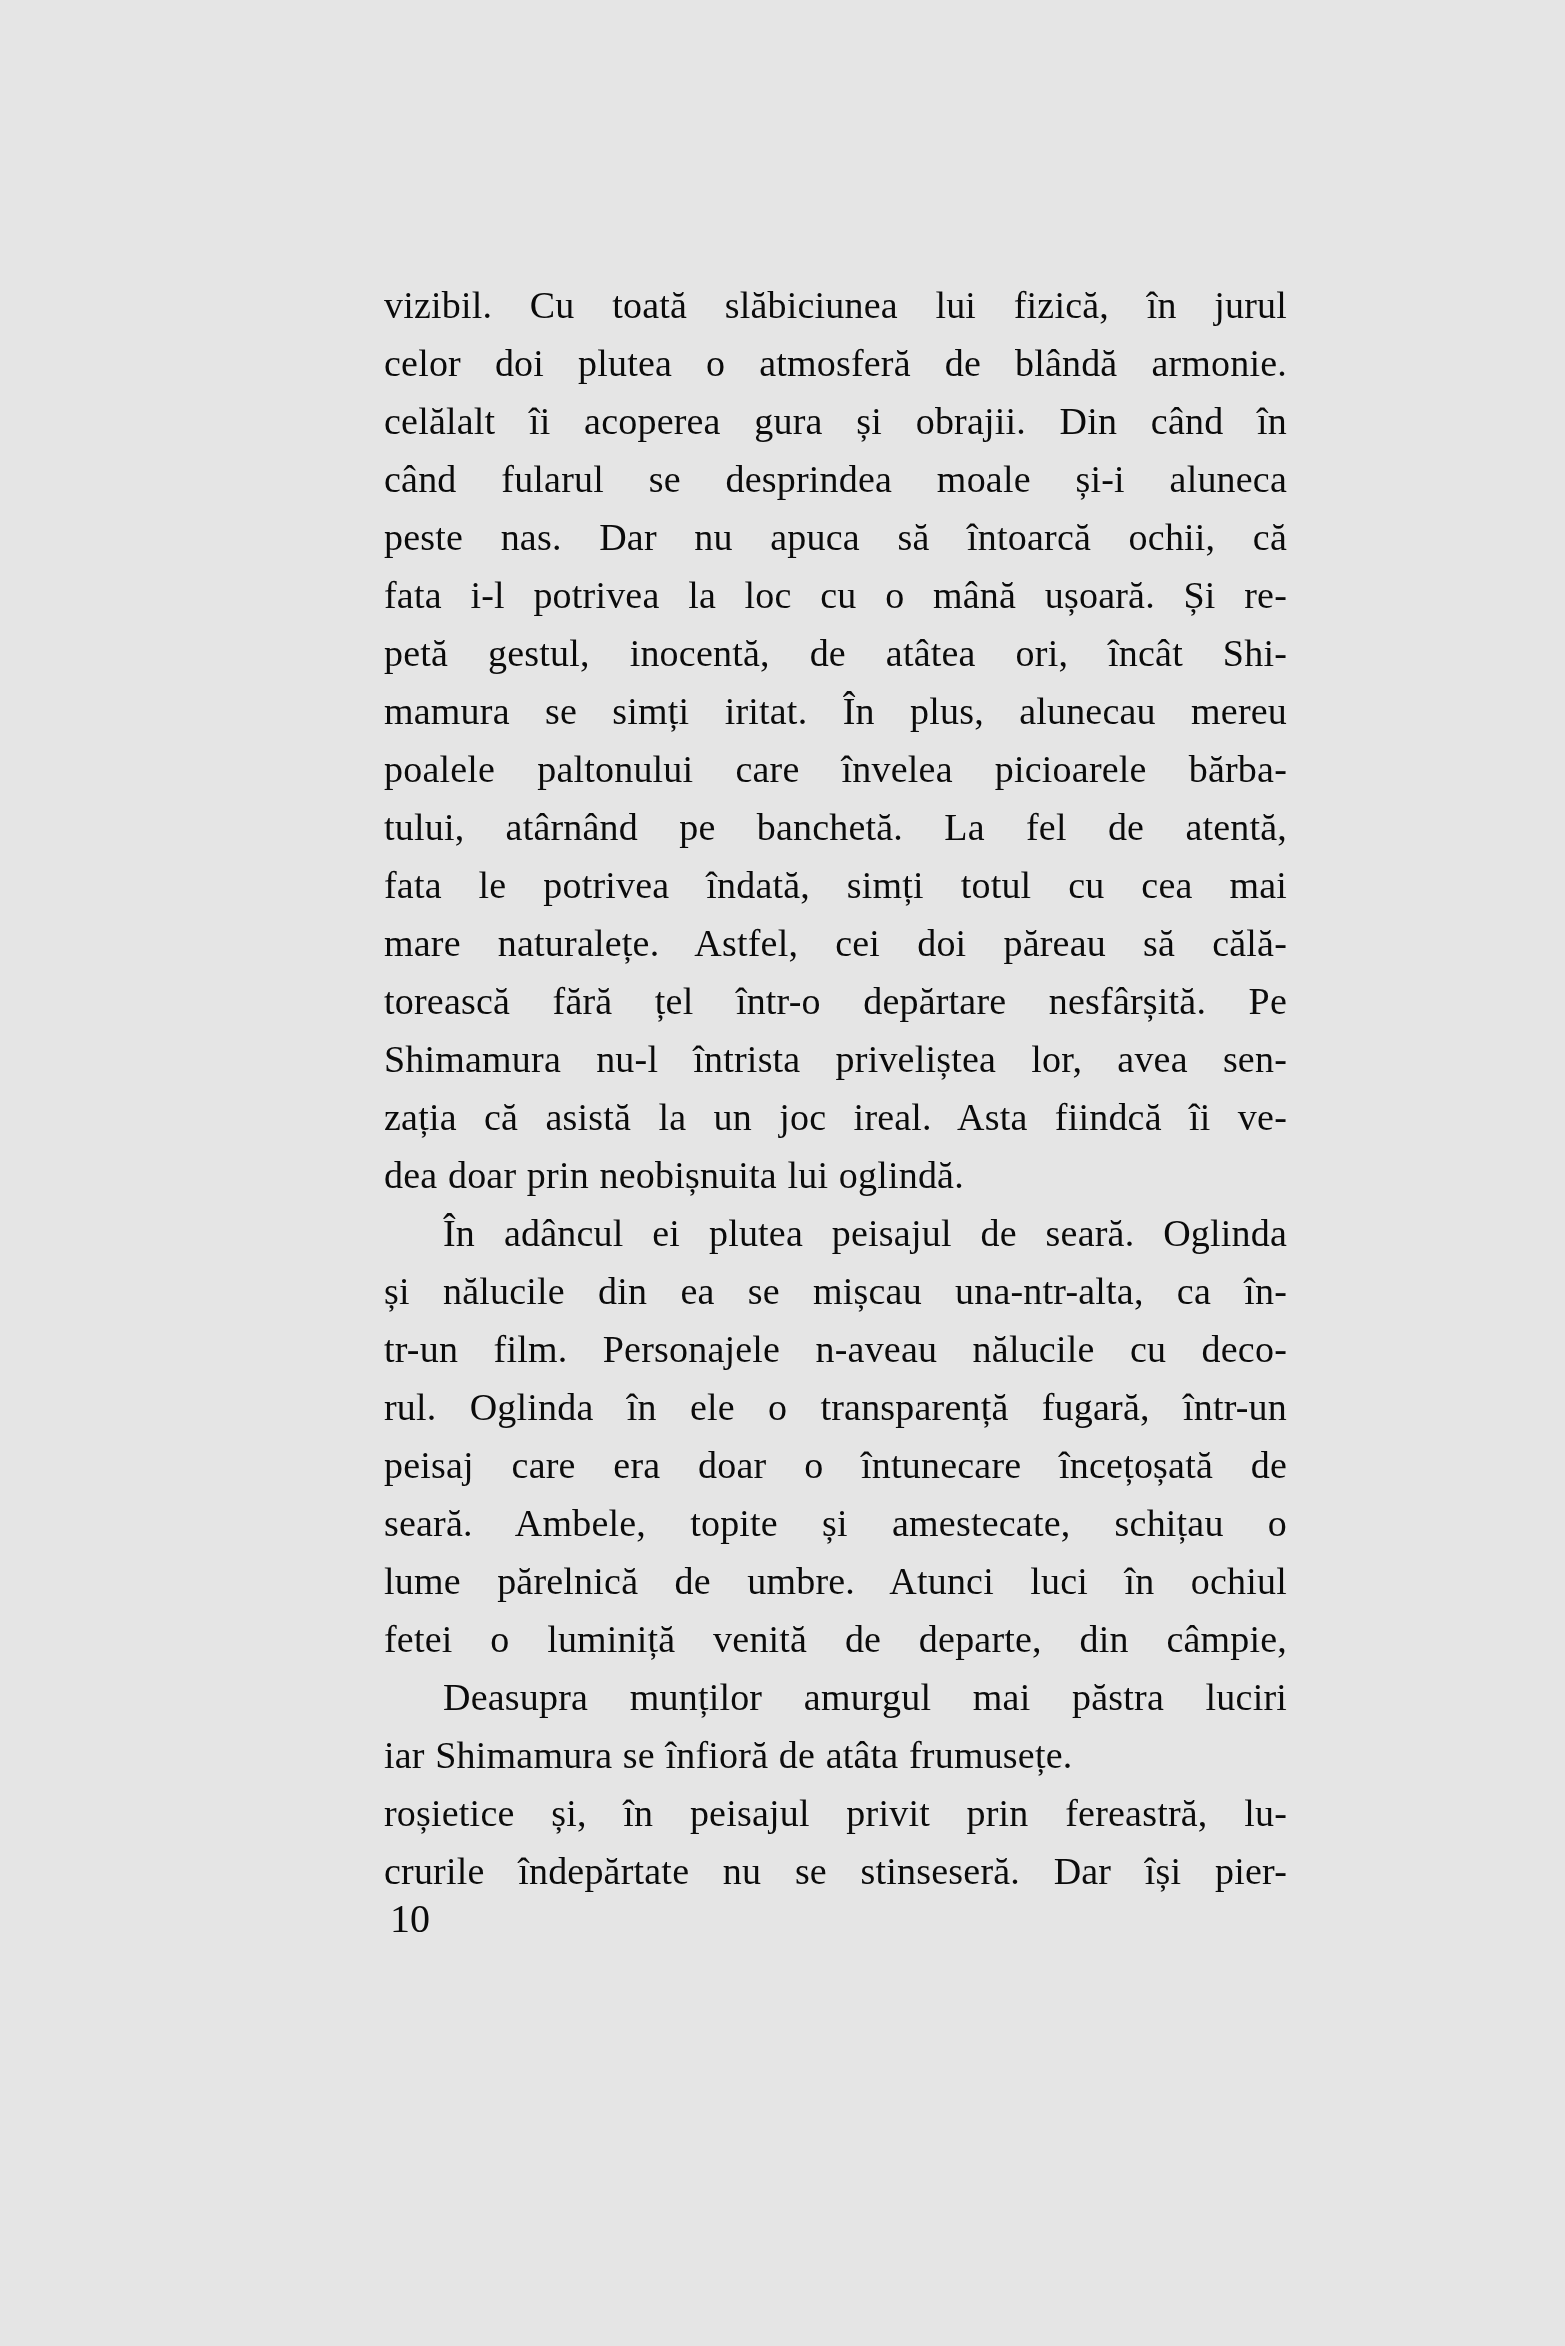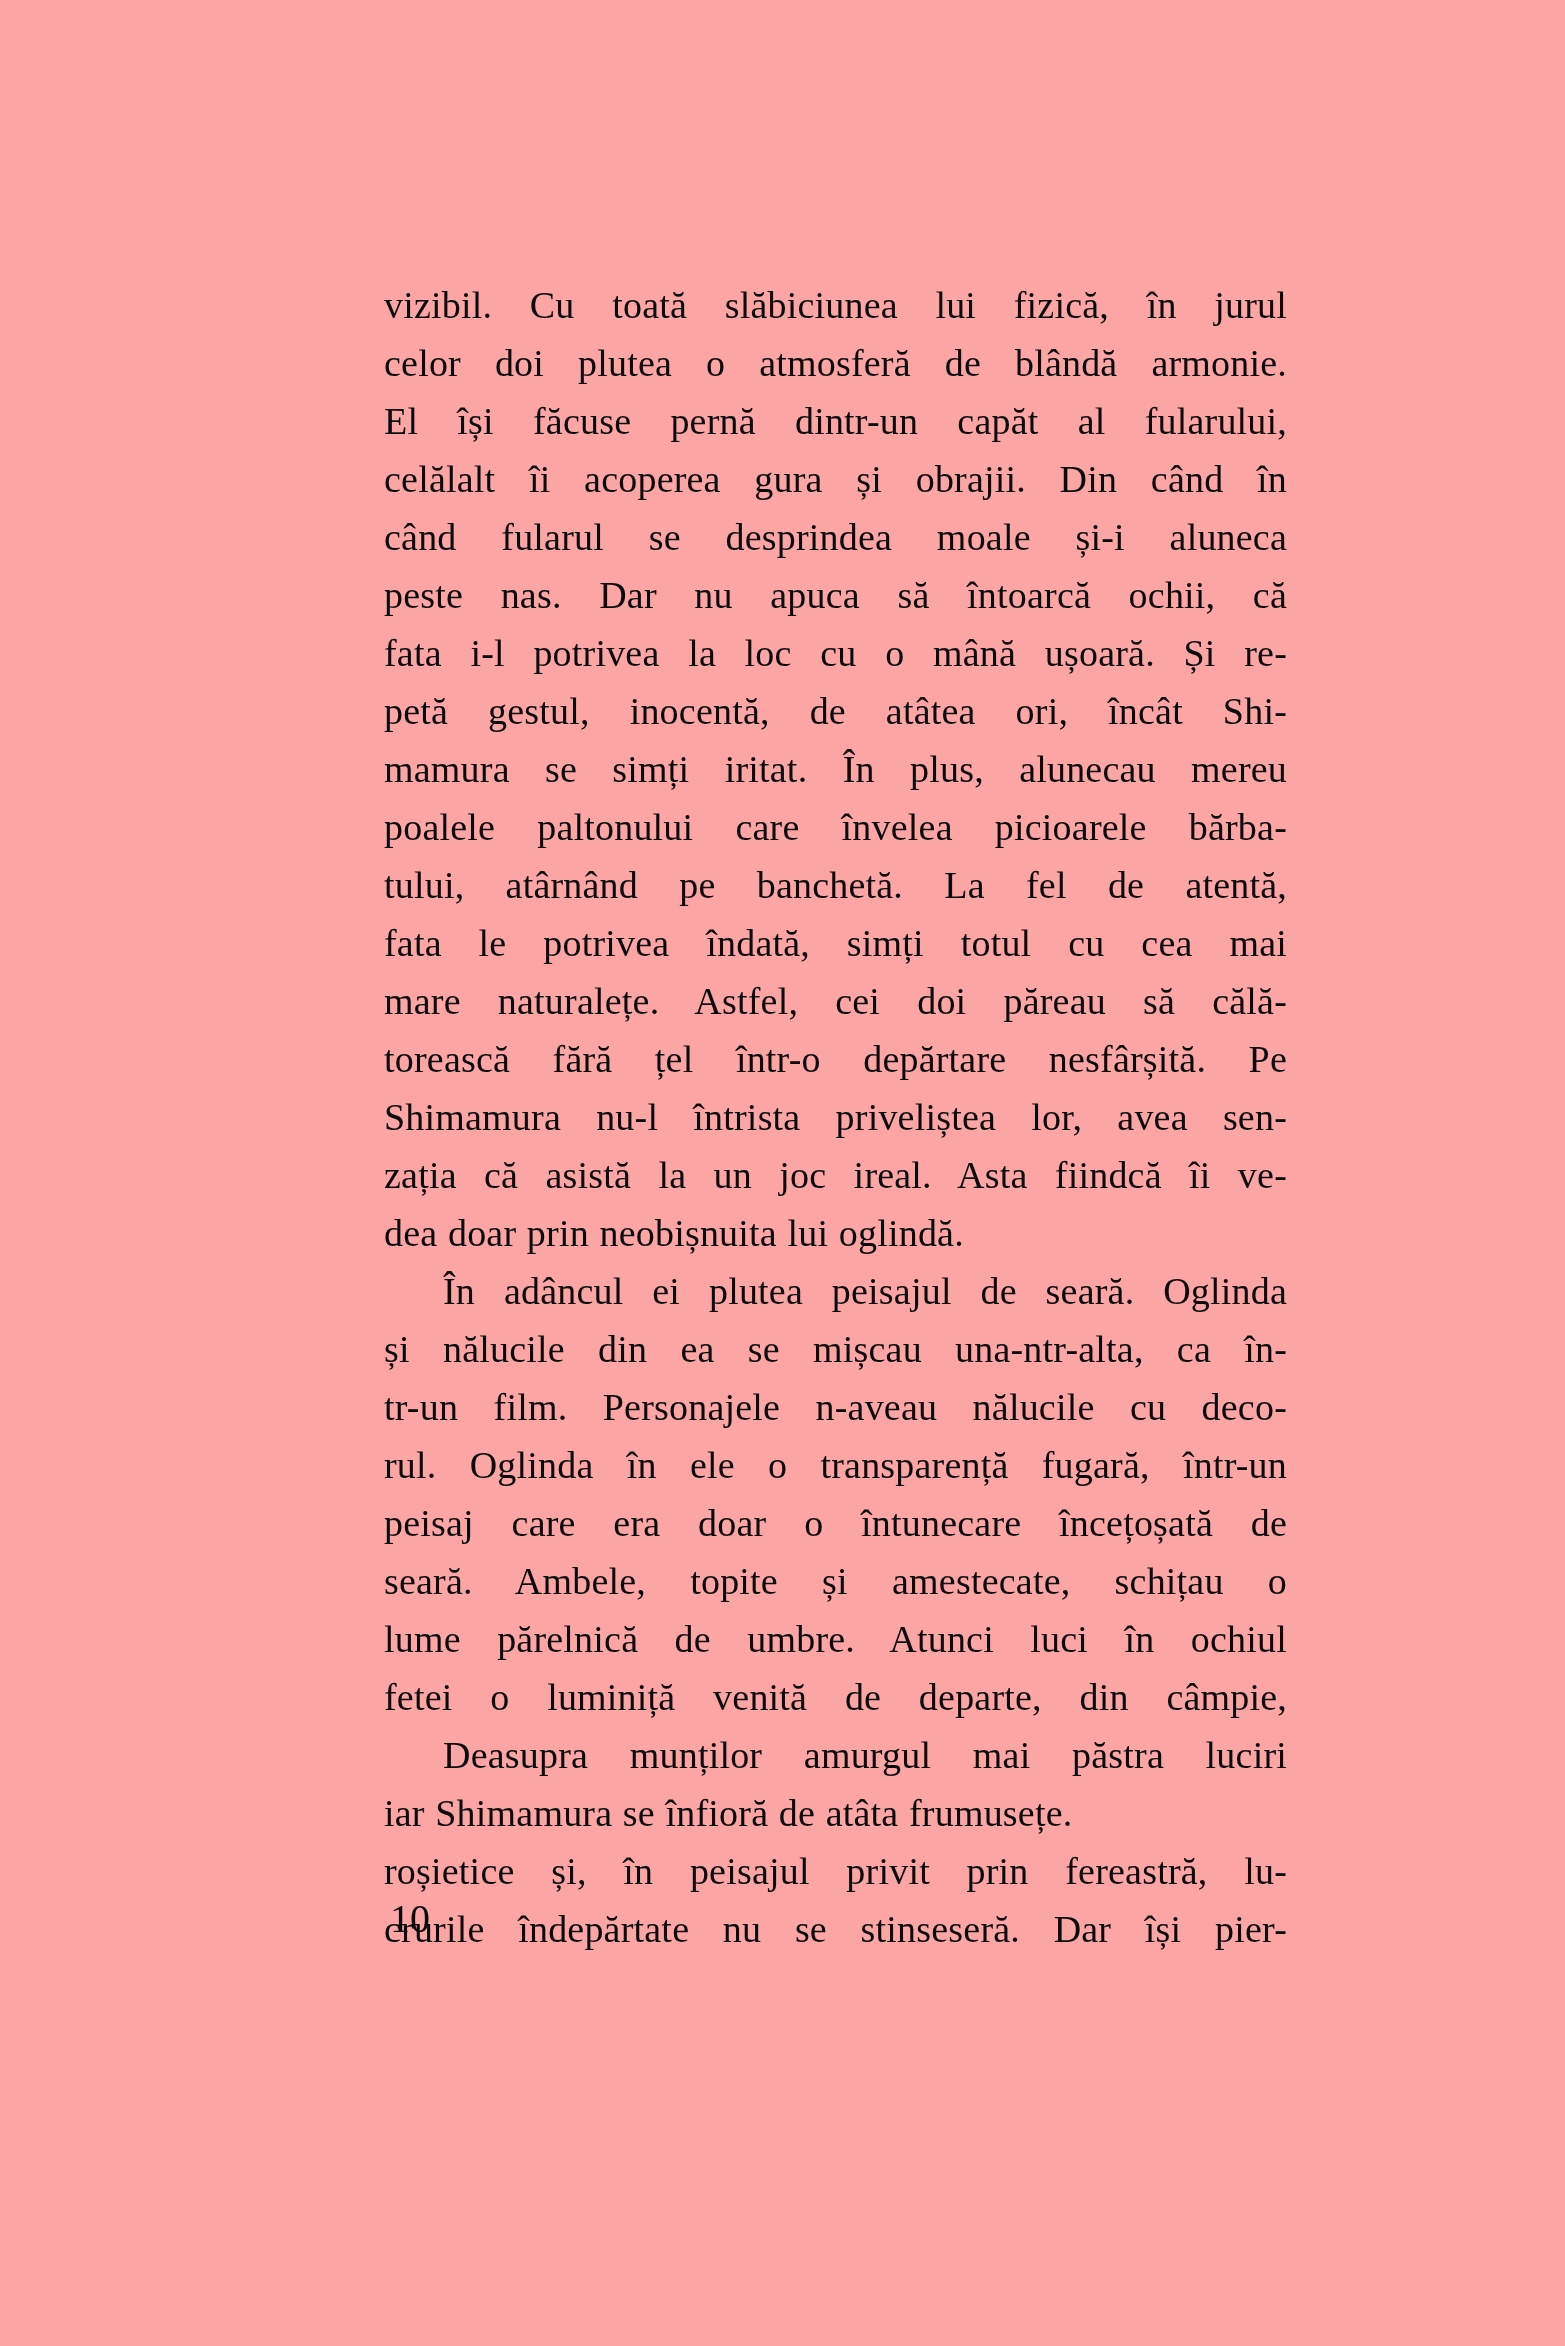--- a/index.html
+++ b/index.html
@@ -11,21 +11,21 @@
     height: 2347px;
     background: #ffffff;
     position: relative;
     font-family: "Liberation Serif", "DejaVu Serif", serif;
     color: #0b0b0b;
     overflow: hidden;
   }
   .page {
     position: absolute;
     inset: 0;
-    background: #fca5a5;
+    background: #e5e5e5;
   }
   .text-block {
     position: absolute;
     left: 384px;
     top: 276px;
     width: 903px;
   }
   .line {
     font-size: 38px;
     line-height: 58px;
@@ -51,21 +51,20 @@
   }
 </style>
 </head>
 <body>
 
 <div class="page">
 
   <div class="text-block">
     <div class="line">vizibil. Cu toată slăbiciunea lui fizică, în jurul</div>
     <div class="line">celor doi plutea o atmosferă de blândă armonie.</div>
-    <div class="line">El își făcuse pernă dintr-un capăt al fularului,</div>
     <div class="line">celălalt îi acoperea gura și obrajii. Din când în</div>
     <div class="line">când fularul se desprindea moale și-i aluneca</div>
     <div class="line">peste nas. Dar nu apuca să întoarcă ochii, că</div>
     <div class="line">fata i-l potrivea la loc cu o mână ușoară. Și re-</div>
     <div class="line">petă gestul, inocentă, de atâtea ori, încât Shi-</div>
     <div class="line">mamura se simți iritat. În plus, alunecau mereu</div>
     <div class="line">poalele paltonului care învelea picioarele bărba-</div>
     <div class="line">tului, atârnând pe banchetă. La fel de atentă,</div>
     <div class="line">fata le potrivea îndată, simți totul cu cea mai</div>
     <div class="line">mare naturalețe. Astfel, cei doi păreau să călă-</div>

